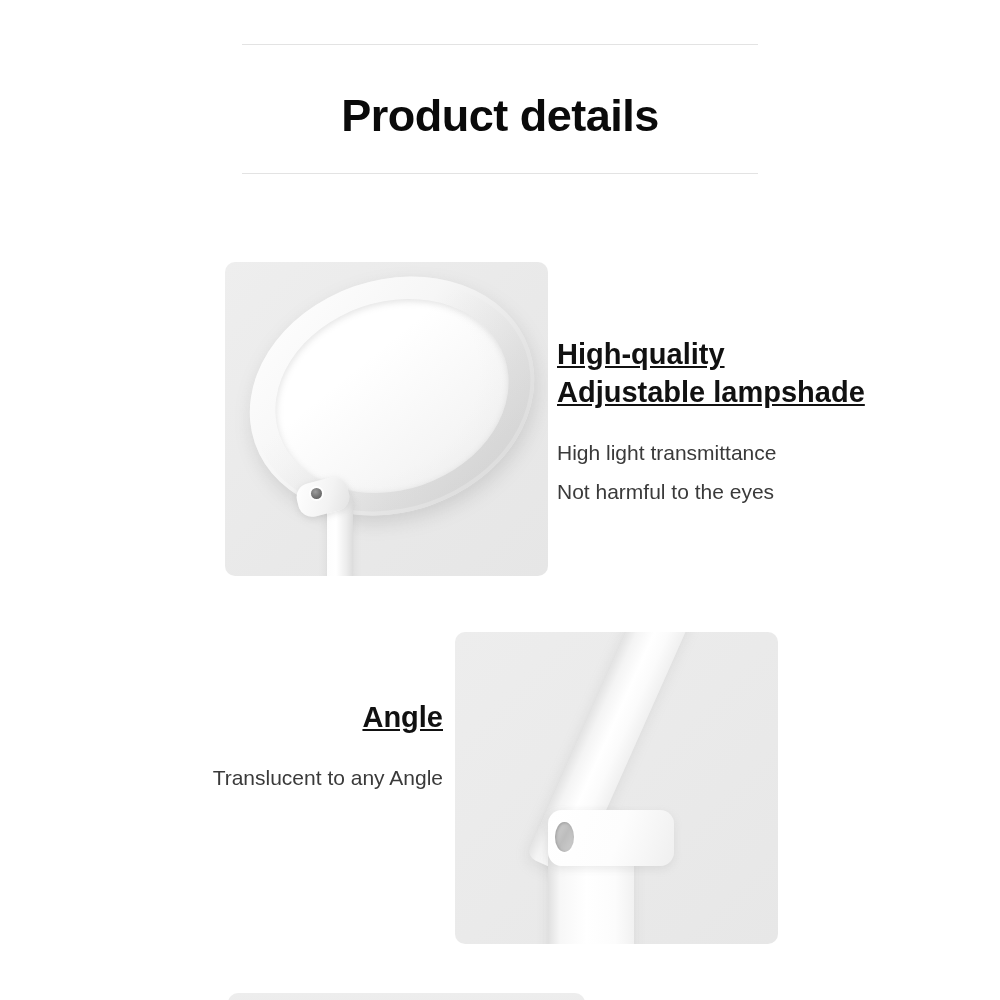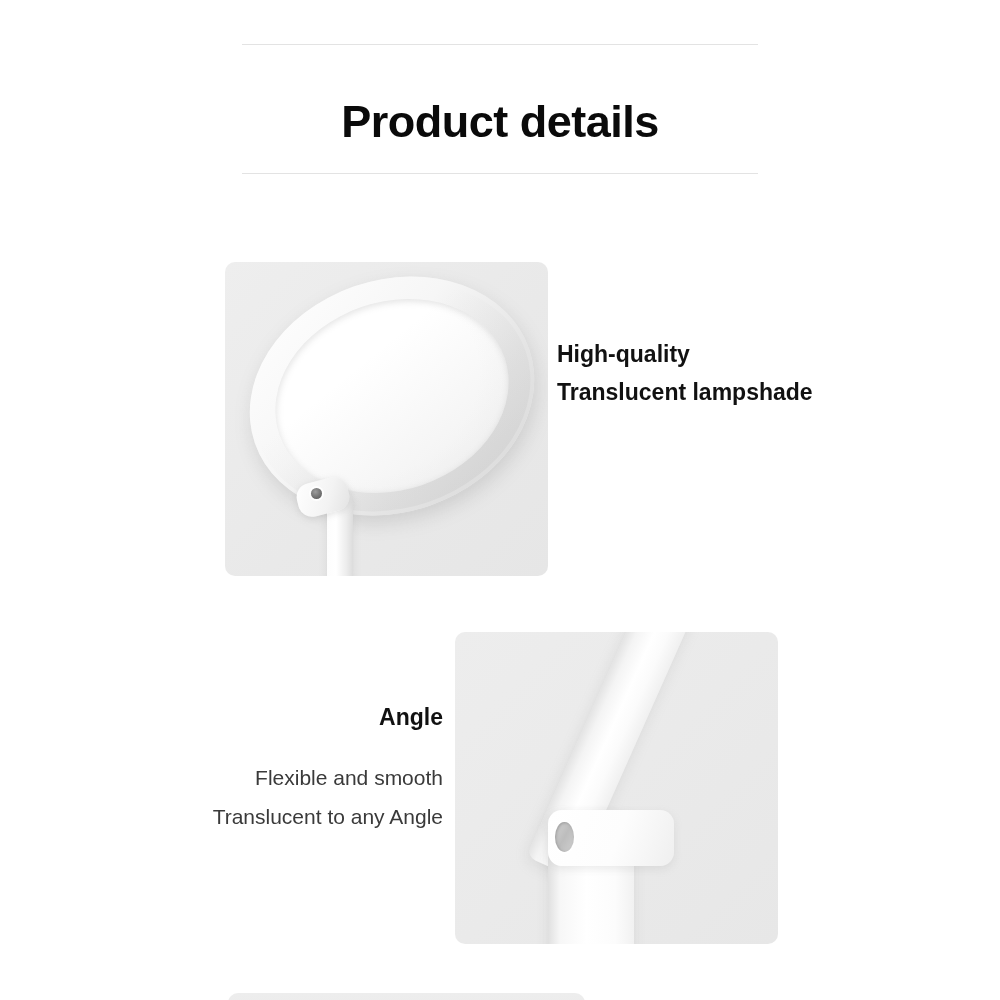--- a/index.html
+++ b/index.html
@@ -38,21 +38,20 @@
     position: absolute;
     left: 0;
     top: 88px;
     width: 1000px;
     text-align: center;
     font-size: 45px;
     font-weight: 700;
     letter-spacing: -0.5px;
     color: #0a0a0a;
     line-height: 56px;
-    margin-top: 6px;
   }
 
   
   .feature {
     position: absolute;
   }
 
   .photo {
     position: absolute;
     background: #ebebeb;
@@ -201,25 +200,26 @@
     width: 360px;
     text-align: left;
   }
   .copy-2 {
     left: 83px;
     top: 698px;
     width: 360px;
     text-align: right;
   }
   .headline {
-    font-size: 23px;
+    font-size: 29px;
     font-weight: 700;
     color: #111111;
     line-height: 38px;
     white-space: nowrap;
+    text-decoration: underline;
   }
   .subline {
     font-size: 21px;
     font-weight: 400;
     color: #3a3a3a;
     line-height: 39px;
     white-space: nowrap;
   }
   .copy-gap { height: 22px; }
 </style>
@@ -239,37 +239,38 @@
       <div class="lamp-inner"></div>
       <div class="lamp-rim-shadow"></div>
     </div>
     <div class="lamp-arm"></div>
     <div class="lamp-hinge"></div>
     <div class="lamp-pivot"></div>
   </div>
 
   <div class="copy copy-1">
     <div class="headline">High-quality</div>
-    <div class="headline">Translucent lampshade</div>
+    <div class="headline">Adjustable lampshade</div>
     <div class="copy-gap"></div>
+    <div class="subline">High light transmittance</div>
+    <div class="subline">Not harmful to the eyes</div>
   </div>
 
 </div>
 
 <div class="feature">
 
   <div class="photo photo-2">
     <div class="rod-diagonal"></div>
     <div class="rod-post"></div>
     <div class="rod-knuckle"></div>
     <div class="rod-hole"></div>
   </div>
 
   <div class="copy copy-2">
     <div class="headline">Angle</div>
     <div class="copy-gap"></div>
-    <div class="subline">Flexible and smooth</div>
     <div class="subline">Translucent to any Angle</div>
   </div>
 
 </div>
 
 <div class="photo photo-3"></div>
 
 </body></html>

